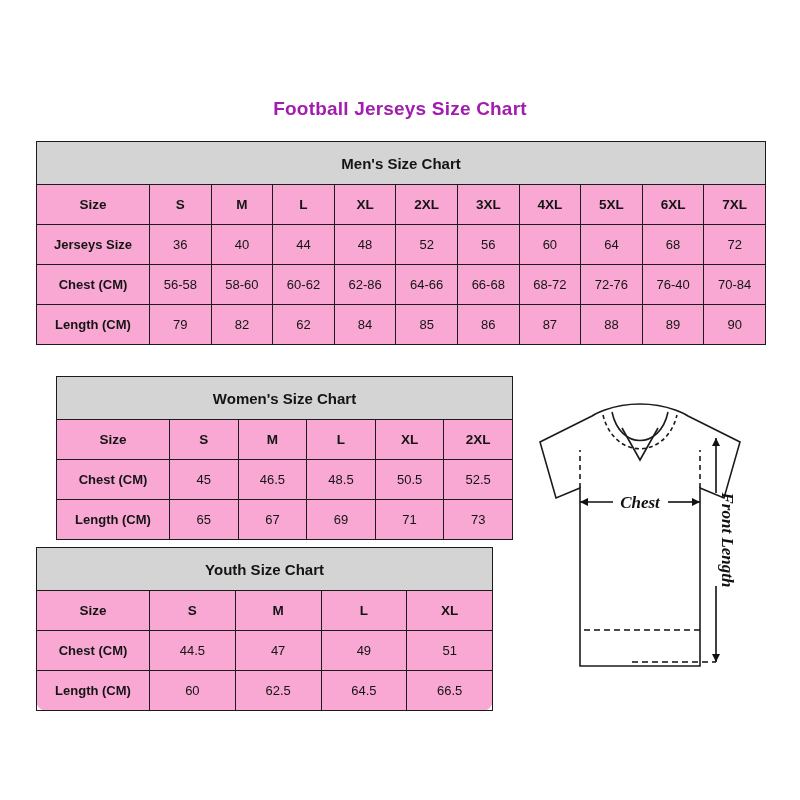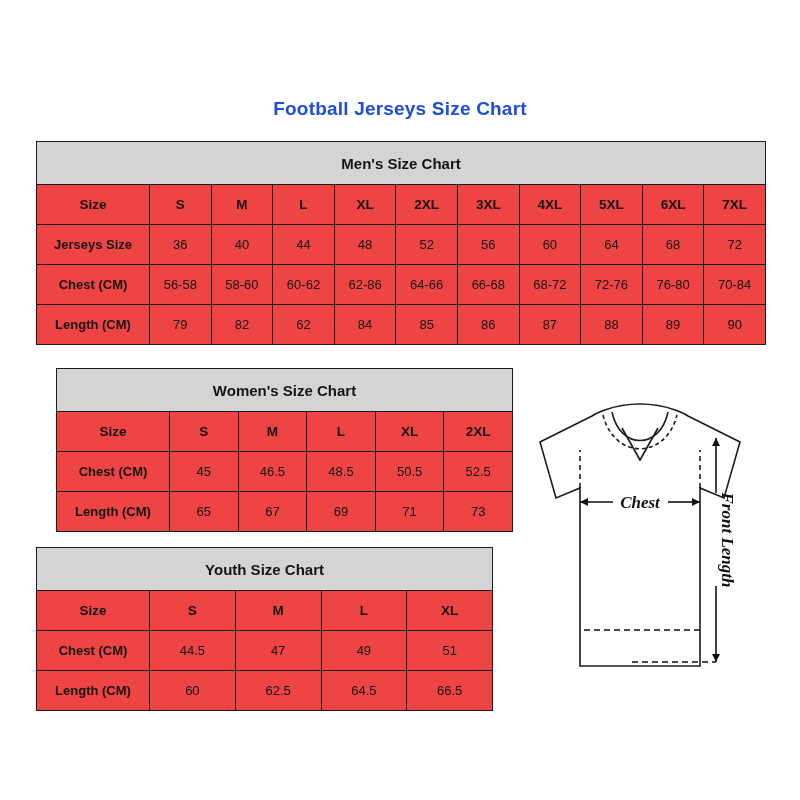--- a/index.html
+++ b/index.html
@@ -22,27 +22,27 @@
   }
   .title {
     position: absolute;
     top: 98px;
     left: 0;
     width: 800px;
     text-align: center;
     font-size: 19px;
     font-weight: bold;
     letter-spacing: 0.2px;
-    color: #1d4ed8;
+    color: #a21caf;
   }
 
   table.sizetable {
     border-collapse: collapse;
     table-layout: fixed;
-    background: #ef4444;
+    background: #f9a8d4;
   }
   table.sizetable th,
   table.sizetable td {
     border: 1px solid #1b1b1b;
     text-align: center;
     vertical-align: middle;
     font-size: 13px;
     color: #141414;
     padding: 0;
     height: 39px;
@@ -70,36 +70,36 @@
     width: 728px;
   }
   #mens-table { width: 728px; }
   #mens-table col.lab { width: 113px; }
   #mens-table col.dat { width: 61.6px; }
 
   
   #womens-table-wrap {
     position: absolute;
     left: 36px;
-    top: 368px;
+    top: 376px;
     width: 456px;
     padding-left: 20px;
   }
   #womens-table { width: 456px; }
   #womens-table col.lab { width: 113px; }
   #womens-table col.dat { width: 68.6px; }
 
   
   #youth-table-wrap {
     position: absolute;
     left: 36px;
     top: 547px;
     width: 456px;
   }
-  #youth-table { width: 456px; }
+  #youth-table { width: 456px; border-radius: 11px; }
   #youth-table col.lab { width: 113px; }
   #youth-table col.dat { width: 85.75px; }
 
   
   #shirt-diagram {
     position: absolute;
     left: 500px;
     top: 398px;
     width: 280px;
     height: 300px;
@@ -170,21 +170,21 @@
         <tr>
           <td class="rowlabel">Chest (CM)</td>
           <td>56-58</td>
           <td>58-60</td>
           <td>60-62</td>
           <td>62-86</td>
           <td>64-66</td>
           <td>66-68</td>
           <td>68-72</td>
           <td>72-76</td>
-          <td>76-80</td>
+          <td>76-40</td>
           <td>70-84</td>
         </tr>
         <tr>
           <td class="rowlabel">Length (CM)</td>
           <td>79</td>
           <td>82</td>
           <td>62</td>
           <td>84</td>
           <td>85</td>
           <td>86</td>

